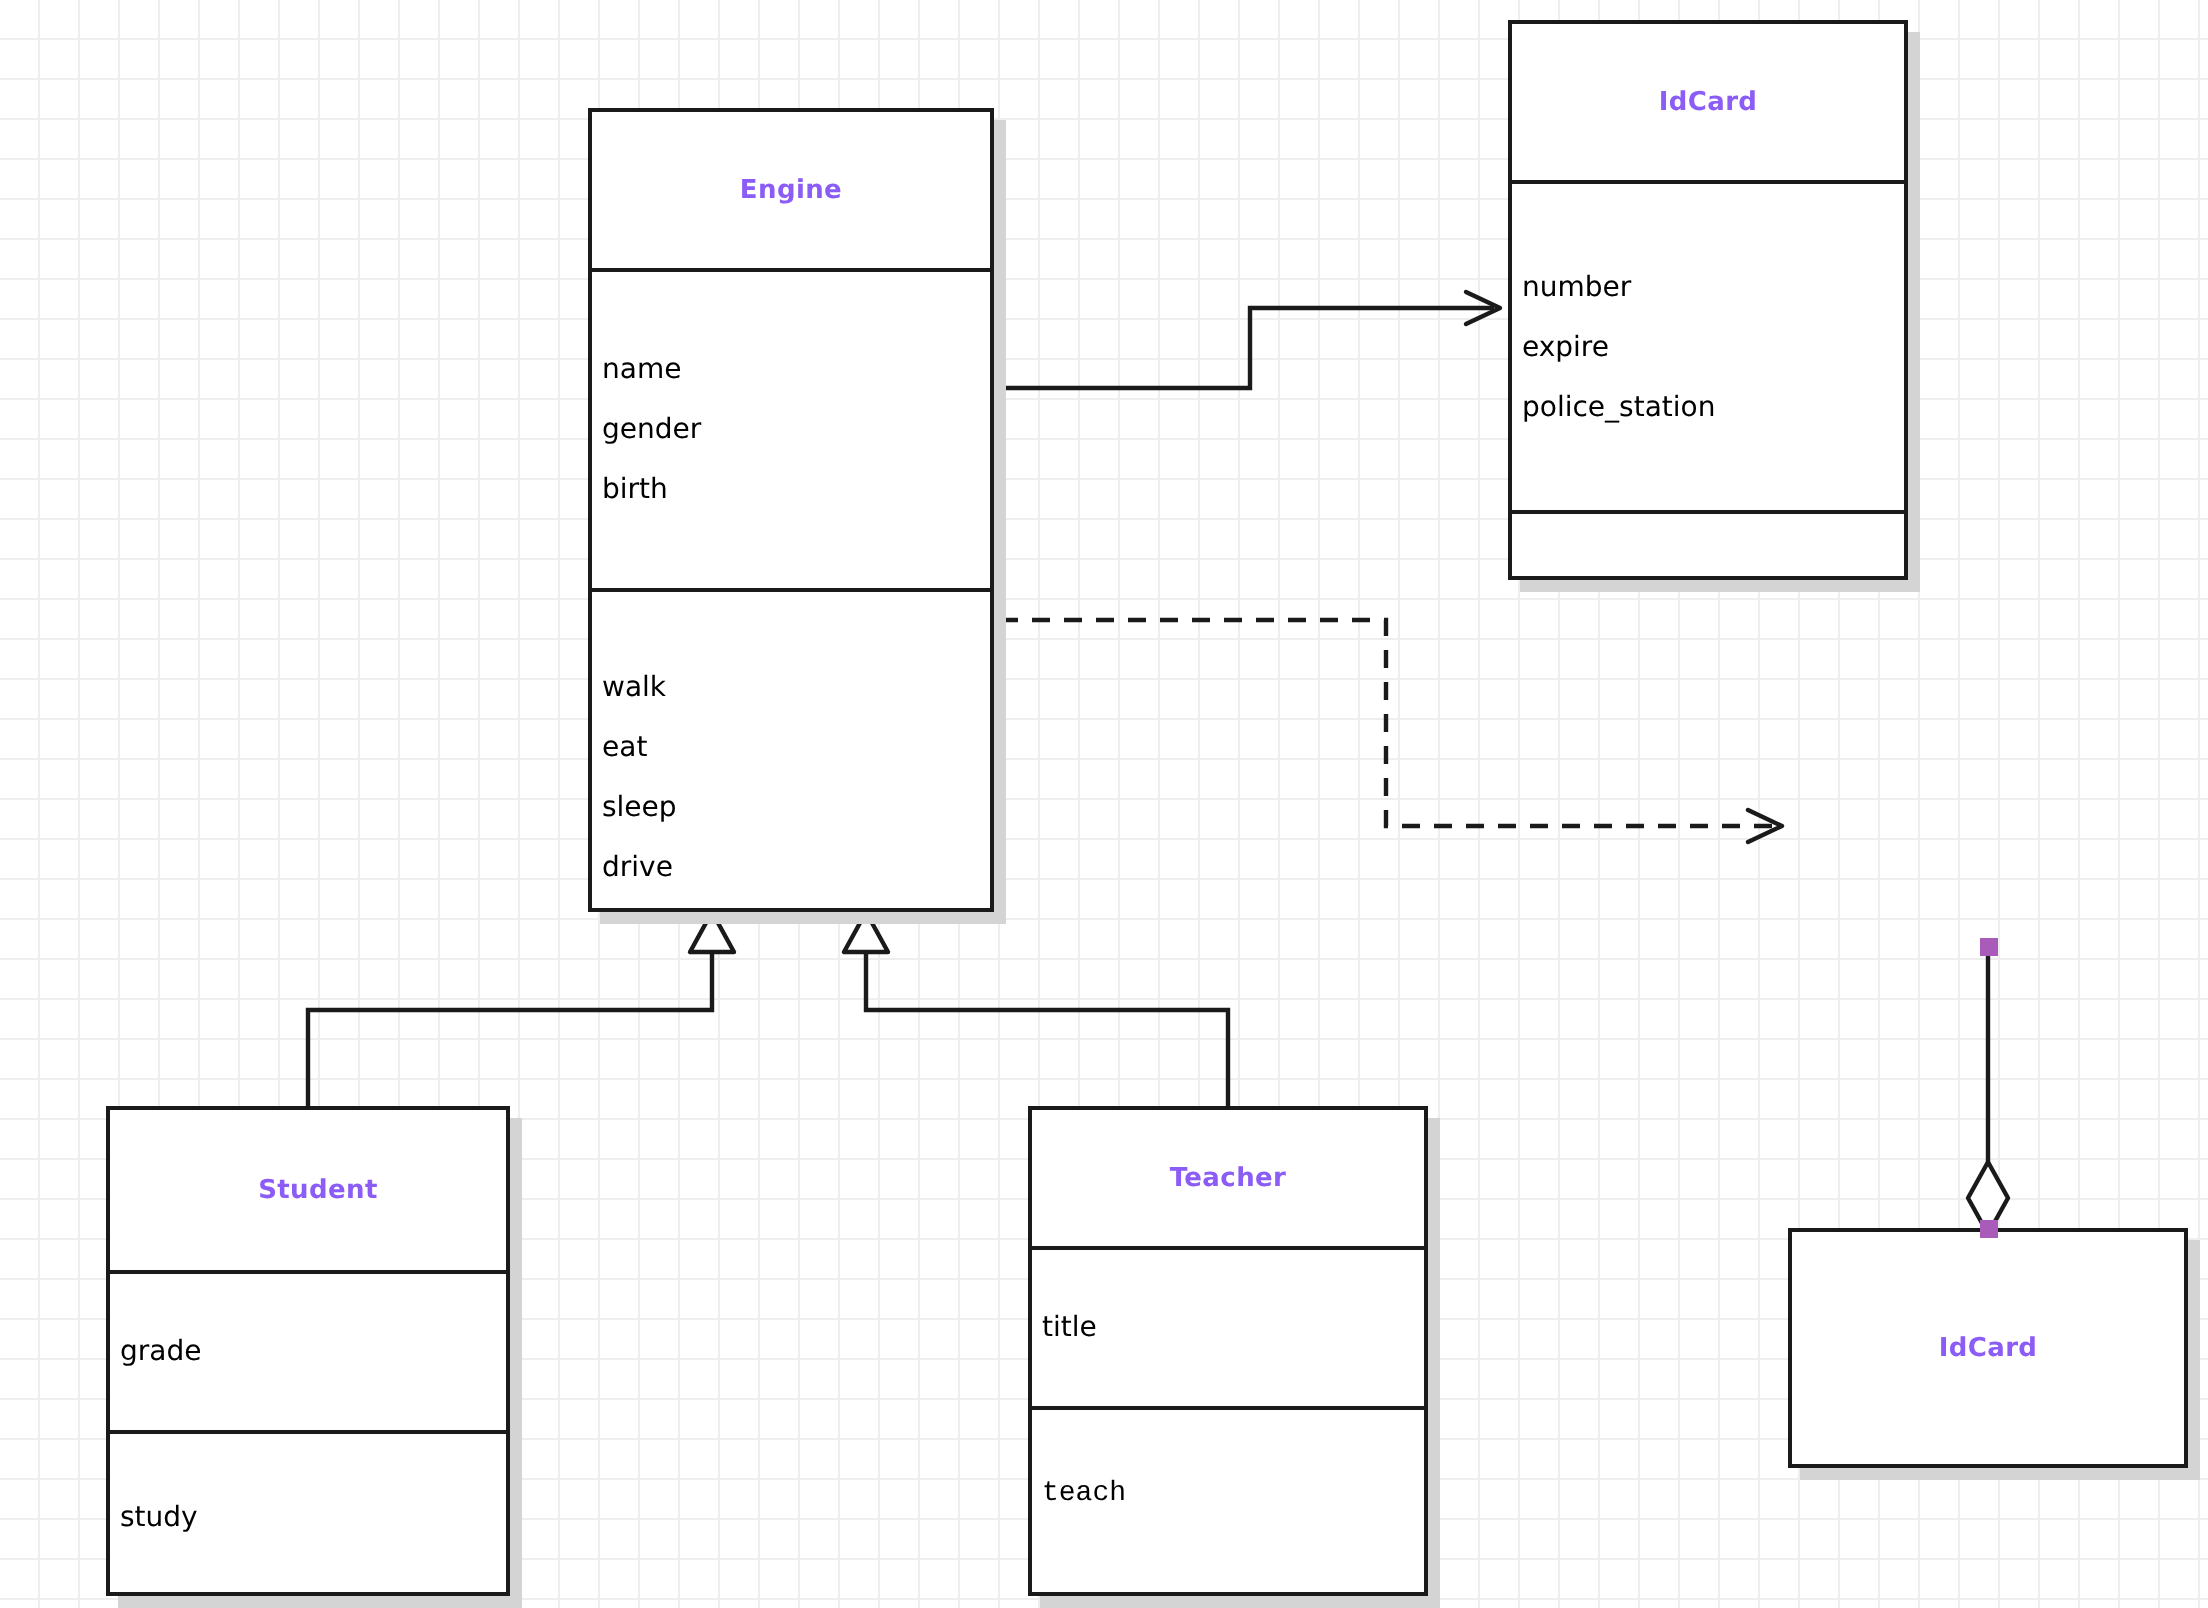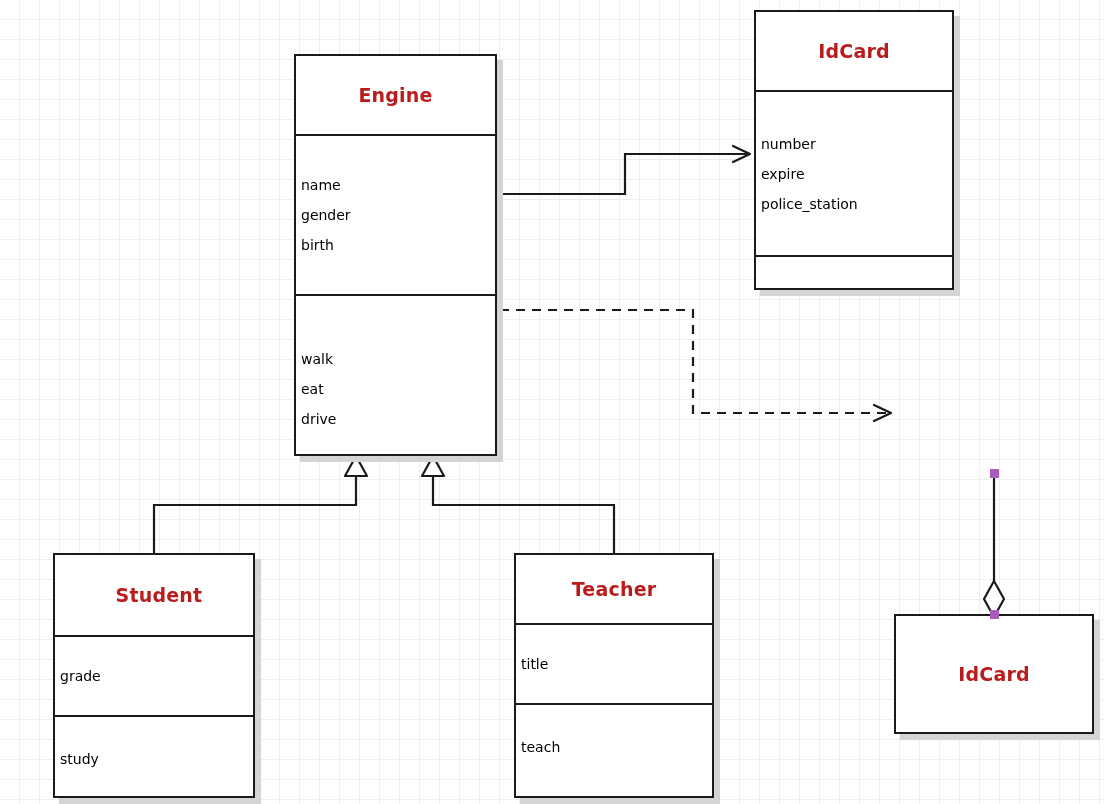--- a/index.html
+++ b/index.html
@@ -40,22 +40,22 @@
     overflow: hidden;
   }
   .compartment + .compartment {
     border-top: 2px solid #1a1a1a;
   }
   .class-title {
     display: flex;
     align-items: center;
     justify-content: center;
     font-weight: bold;
-    font-size: 19px;
-    color: #b91c1c;
+    font-size: 13px;
+    color: #8b5cf6;
     letter-spacing: 0.2px;
   }
   .title-only {
     height: 100%;
   }
   .member-list {
     display: flex;
     flex-direction: column;
     justify-content: center;
     padding-left: 5px;
@@ -113,20 +113,21 @@
   <div class="uml-class" style="left:294px; top:54px; width:203px; height:402px;">
     <div class="compartment class-title" style="height:78px;">Engine</div>
     <div class="compartment member-list" style="height:160px;">
       <div class="member">name</div>
       <div class="member">gender</div>
       <div class="member">birth</div>
     </div>
     <div class="compartment member-list" style="height:188px;">
       <div class="member">walk</div>
       <div class="member">eat</div>
+      <div class="member">sleep</div>
       <div class="member">drive</div>
     </div>
   </div>
 
   <div class="uml-class" style="left:754px; top:10px; width:200px; height:280px;">
     <div class="compartment class-title" style="height:78px;">IdCard</div>
     <div class="compartment member-list" style="height:165px;">
       <div class="member">number</div>
       <div class="member">expire</div>
       <div class="member">police_station</div>
@@ -142,21 +143,21 @@
     <div class="compartment member-list" style="height:85px;">
       <div class="member">study</div>
     </div>
   </div>
 
   <div class="uml-class" style="left:514px; top:553px; width:200px; height:245px;">
     <div class="compartment class-title" style="height:68px;">Teacher</div>
     <div class="compartment member-list" style="height:80px;">
       <div class="member">title</div>
     </div>
-    <div class="compartment member-list" style="height:85px;">
+    <div class="compartment member-list" style="height:85px;font-family:Liberation Mono, monospace;">
       <div class="member">teach</div>
     </div>
   </div>
 
 
   <div class="uml-class" style="left:894px; top:614px; width:200px; height:120px;">
     <div class="compartment class-title title-only">IdCard</div>
   </div>
 
   <div class="handle" style="left:990px; top:469px;"></div>

